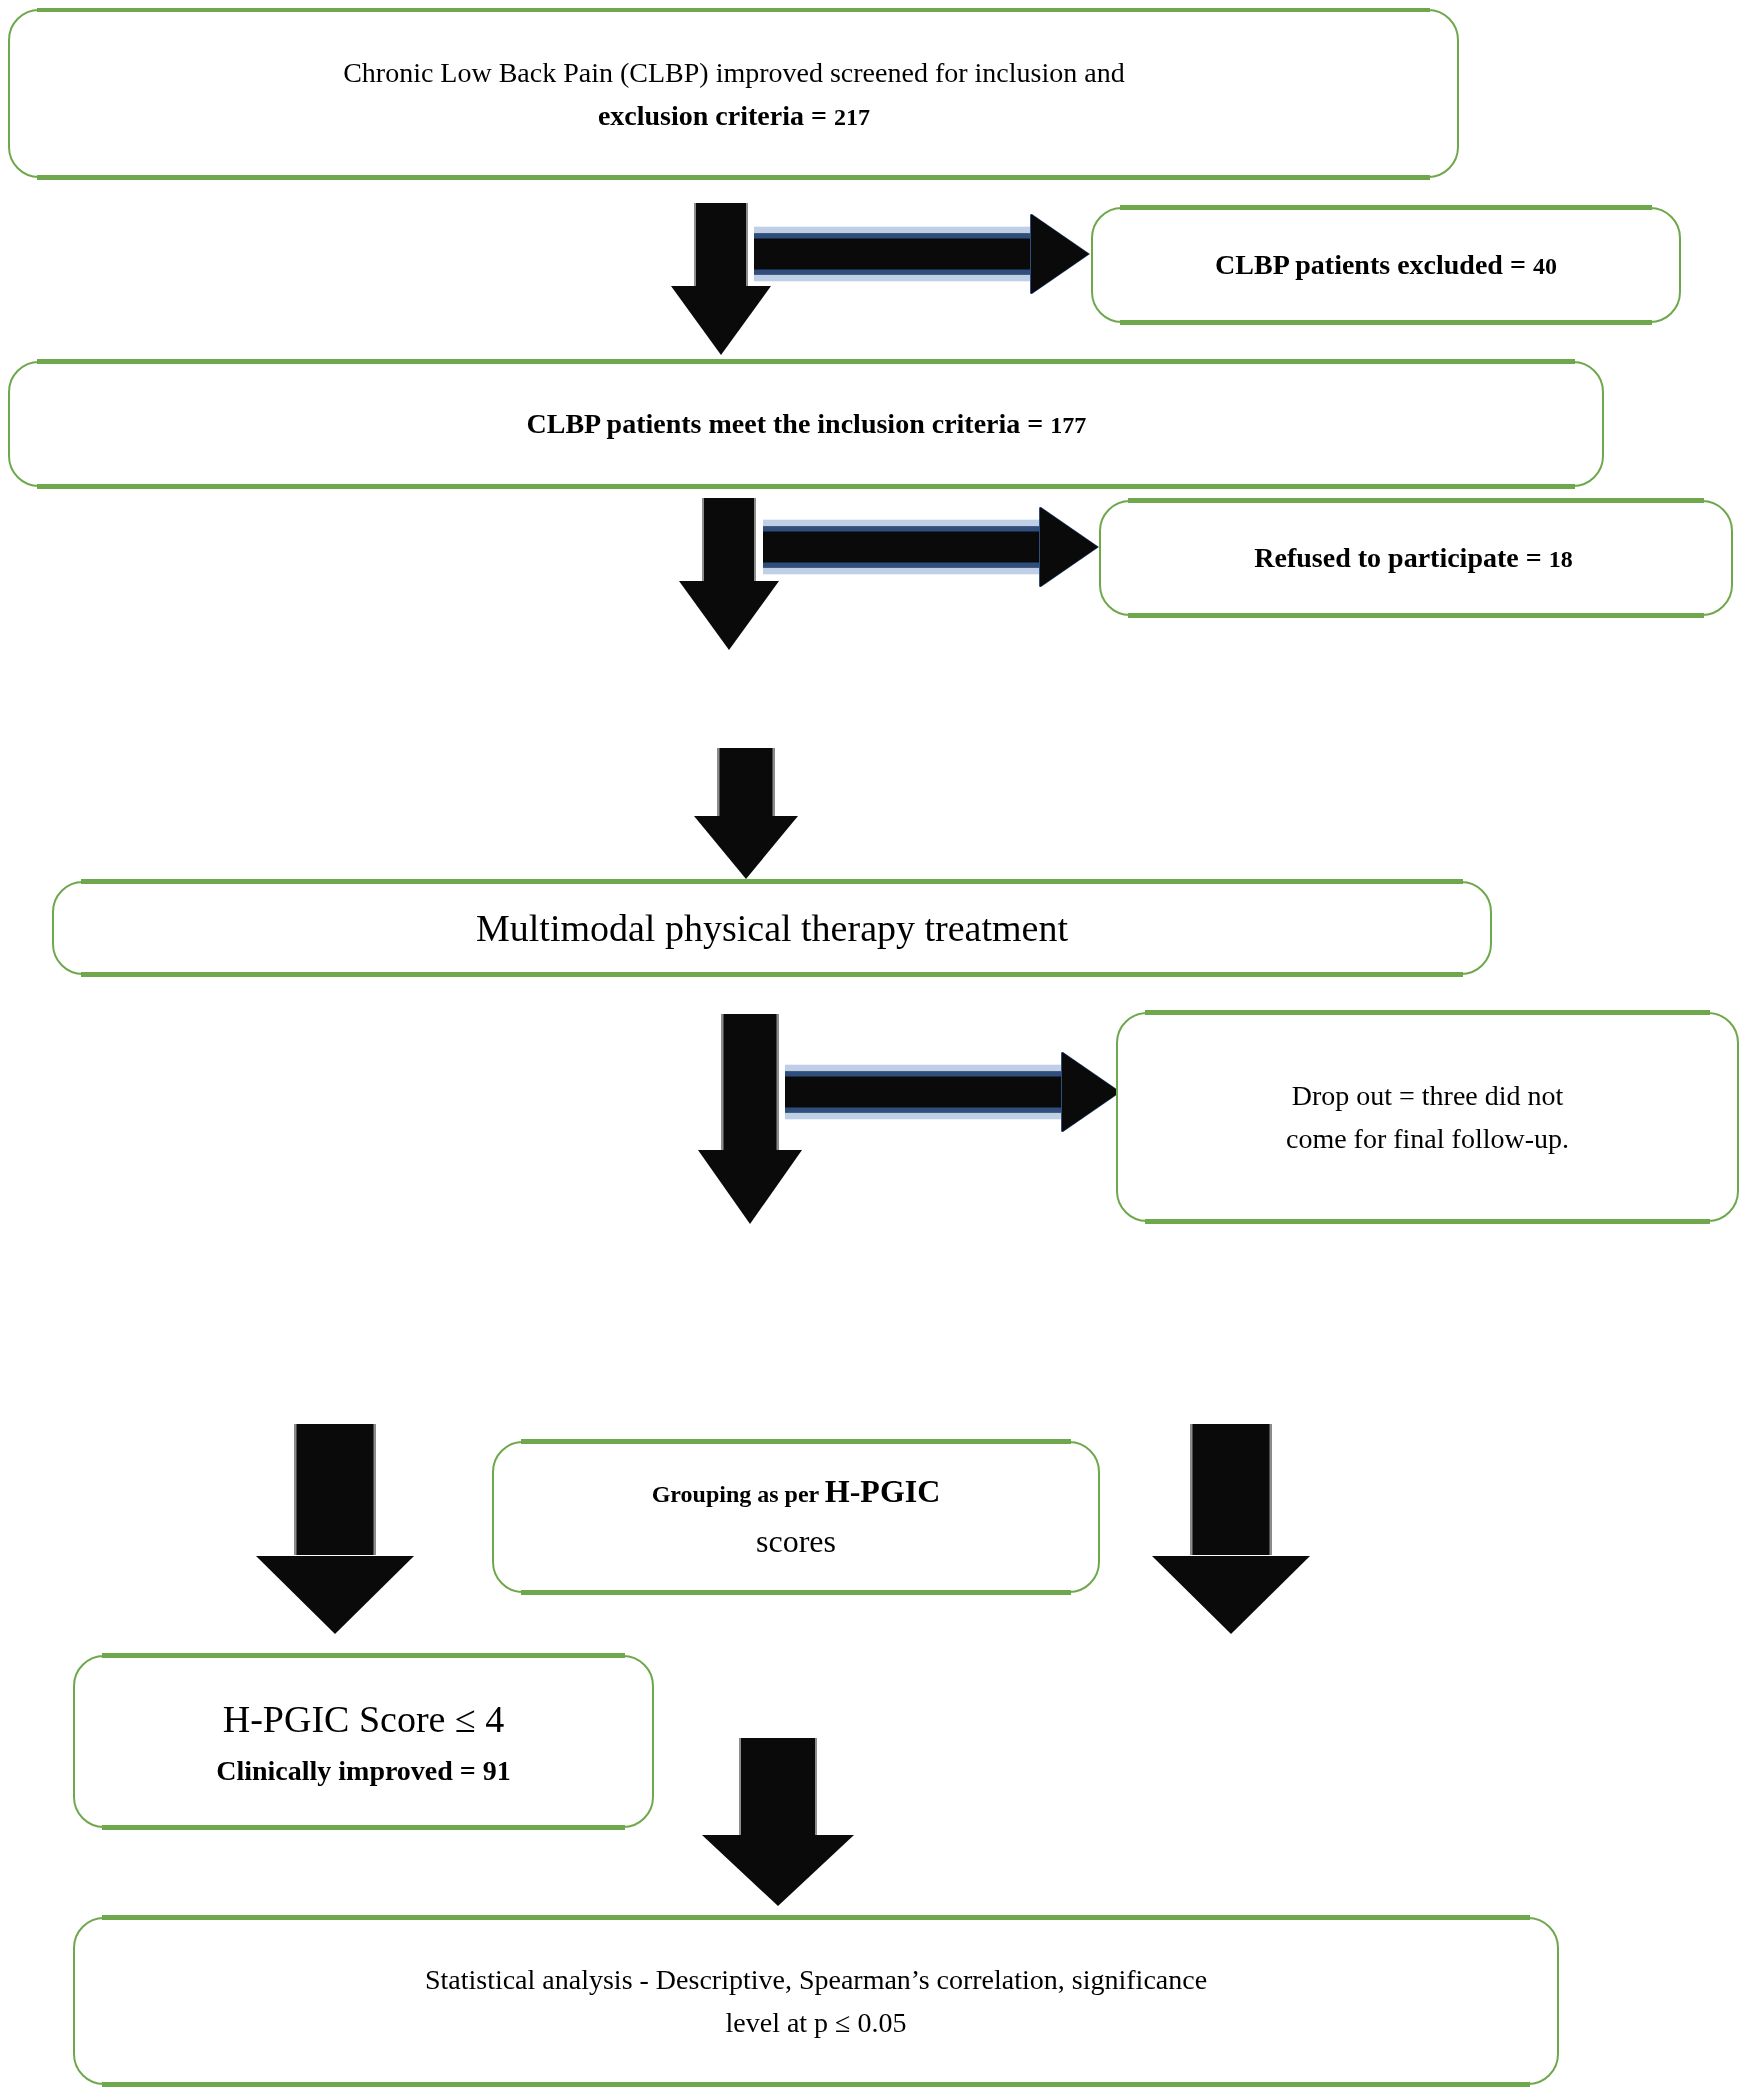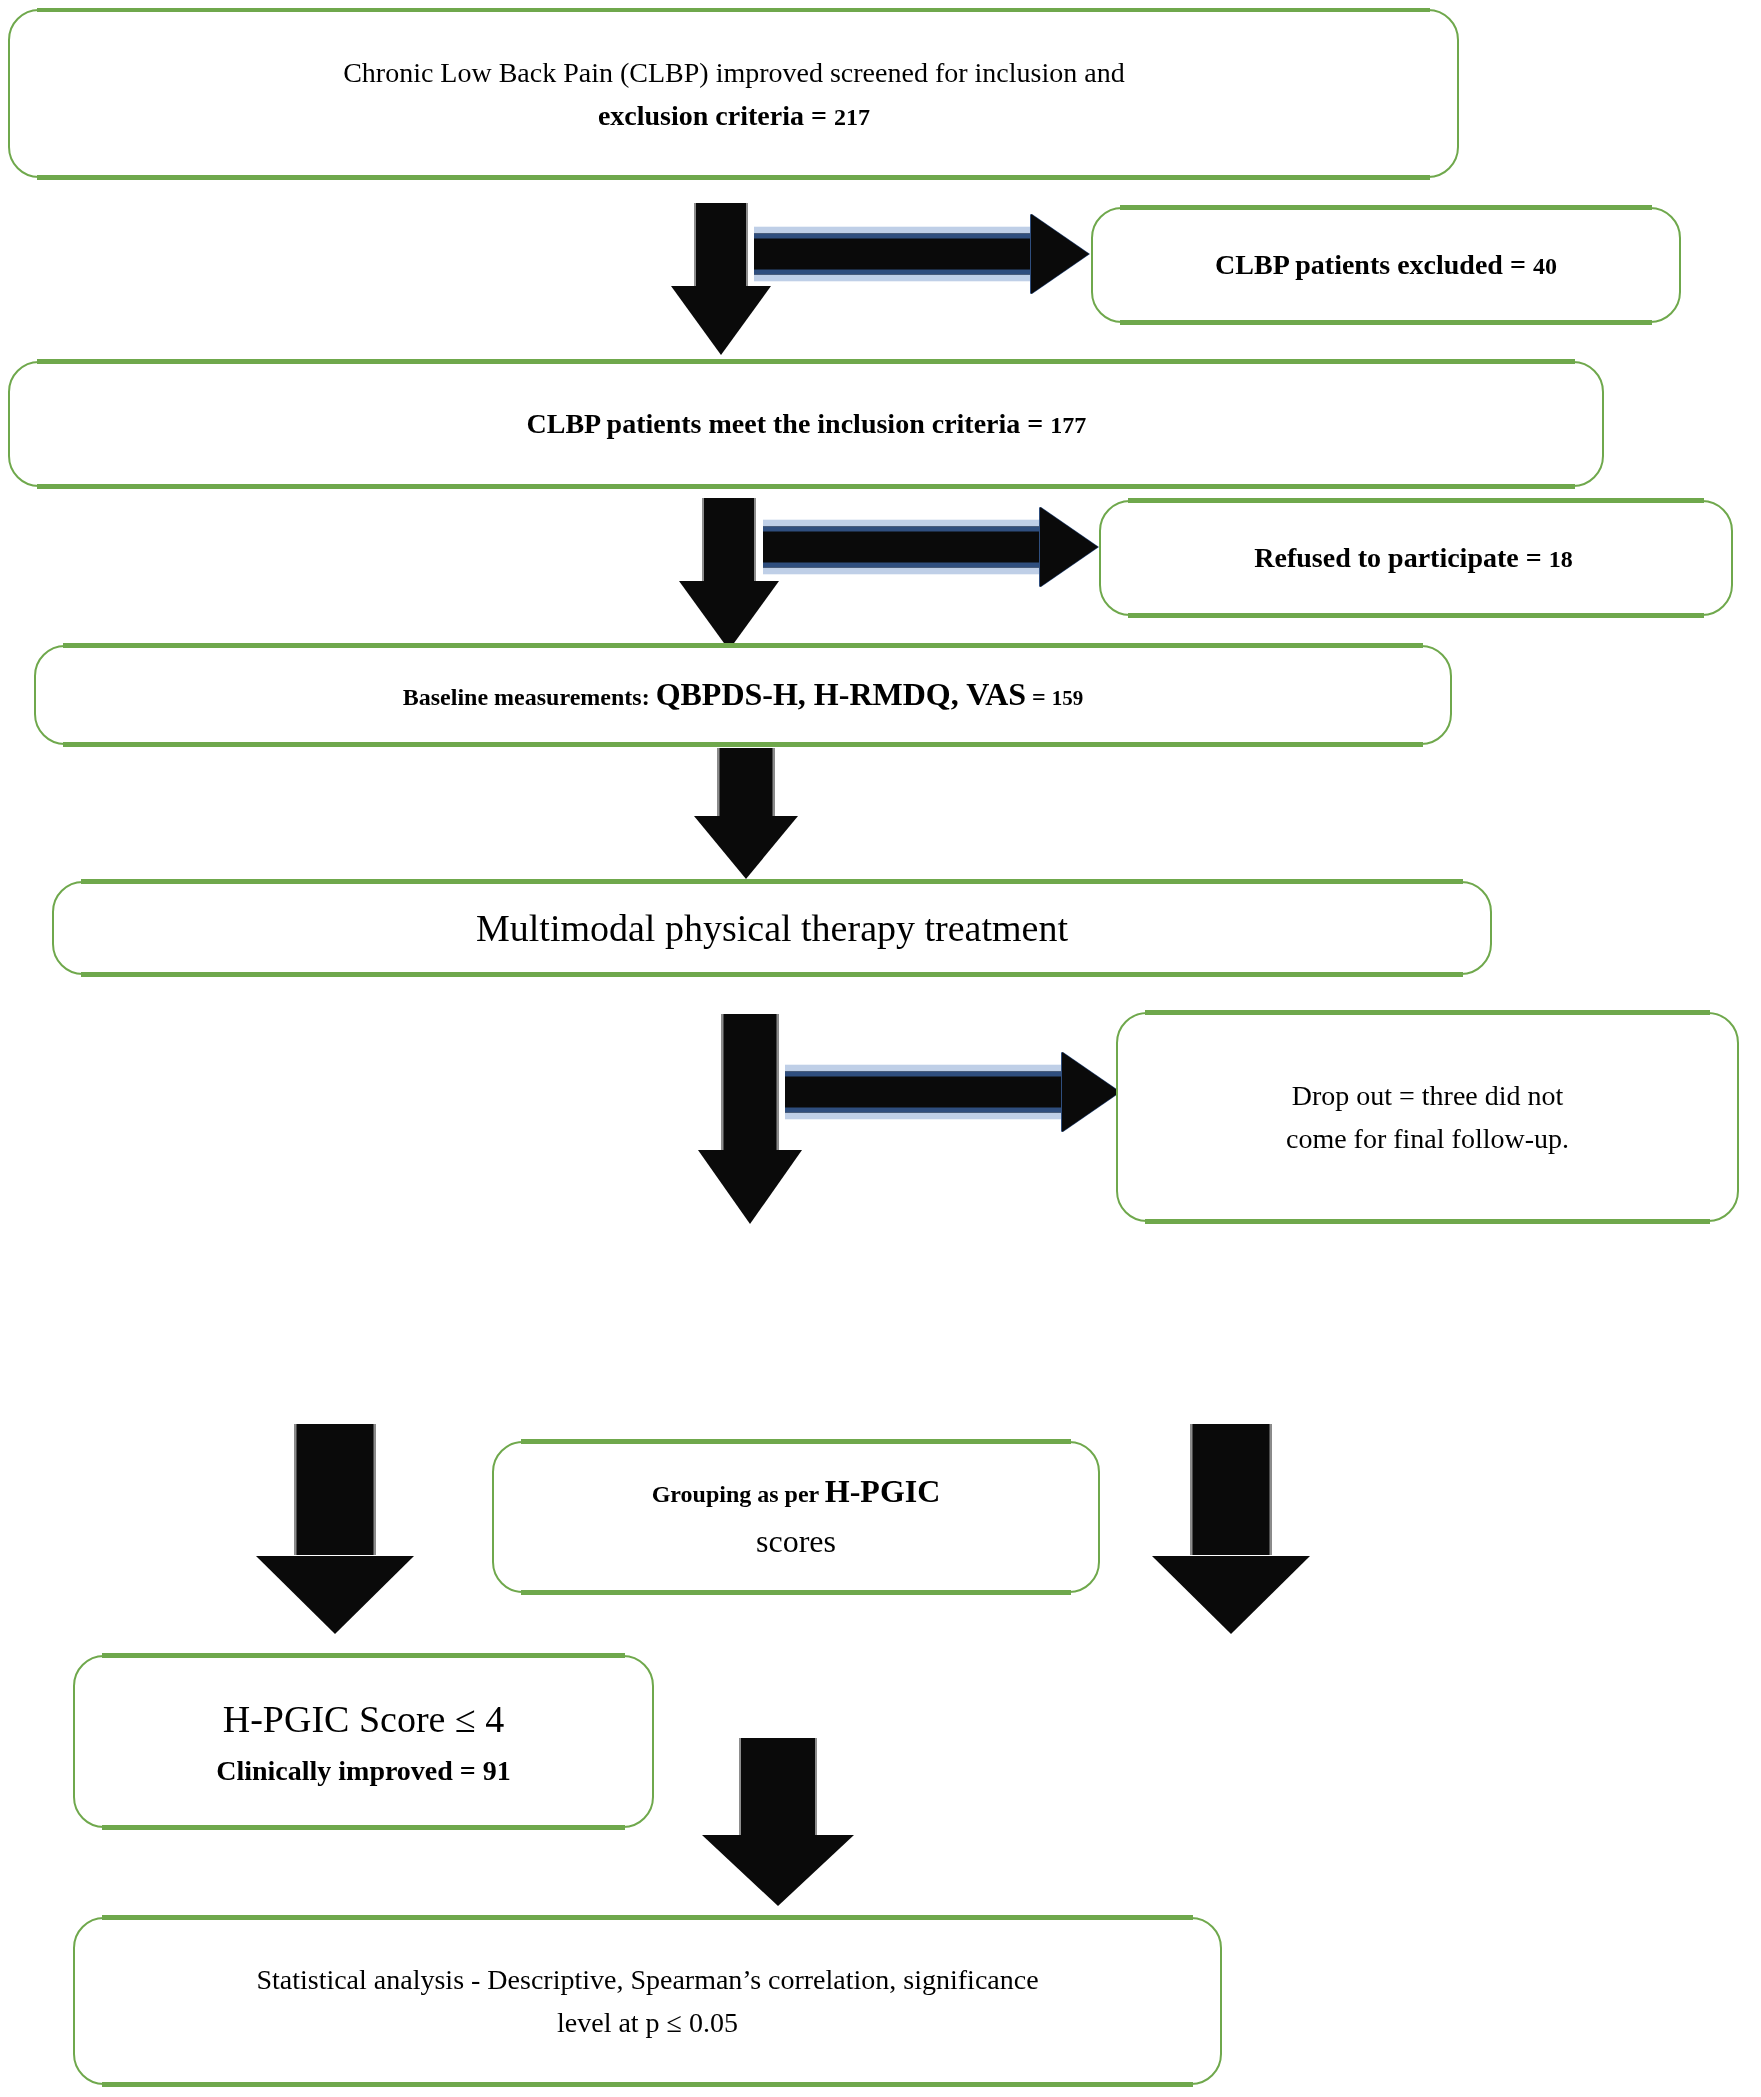--- a/index.html
+++ b/index.html
@@ -162,25 +162,20 @@
     <div class="r-shaft" style="width:283px; height:41px;"></div>
     <div class="r-head" style="border-top-width:40px; border-bottom-width:40px; border-left-width:58px;"></div>
   </div>
 
   <div class="node" style="left:1099px; top:500px; width:634px; height:116px;padding-left:16px;">
     <span class="wrap">
       <span class="t-md">Refused to participate = </span><span class="t-sm">18</span>
     </span>
   </div>
 
-  <div class="node" style="left:34px; top:645px; width:1418px; height:100px;">
-    <span class="wrap">
-      <span class="t-sm">Baseline measurements: </span><span class="t-lg">QBPDS-H, H-RMDQ, VAS</span><span class="t-sm"> = </span><span class="t-xs">159</span>
-    </span>
-  </div>
 
   <div class="arrow-down" style="left:693px; top:748px; width:105px; height:131px;">
     <div class="shaft" style="width:57px; height:69px;"></div>
     <div class="head" style="border-left-width:52px; border-right-width:52px; border-top-width:63px;"></div>
   </div>
 
   <div class="node" style="left:52px; top:881px; width:1440px; height:94px;">
     <span class="line t-xl">Multimodal physical therapy treatment</span>
   </div>
 
@@ -223,19 +218,19 @@
       <span class="t-md">Clinically improved = </span><span class="t-md">91</span>
     </span>
   </div>
 
 
   <div class="arrow-down" style="left:697px; top:1738px; width:162px; height:168px;">
     <div class="shaft" style="width:78px; height:100px;"></div>
     <div class="head" style="border-left-width:76px; border-right-width:76px; border-top-width:71px;"></div>
   </div>
 
-  <div class="node" style="left:73px; top:1917px; width:1149px; height:168px;">
+  <div class="node" style="left:73px; top:1917px; width:1486px; height:168px;">
     <span class="line t-md">Statistical analysis - Descriptive, Spearman’s correlation, significance</span>
     <span class="line t-md">level at p ≤ 0.05</span>
   </div>
 
 </div>
 
 
 </body></html>

